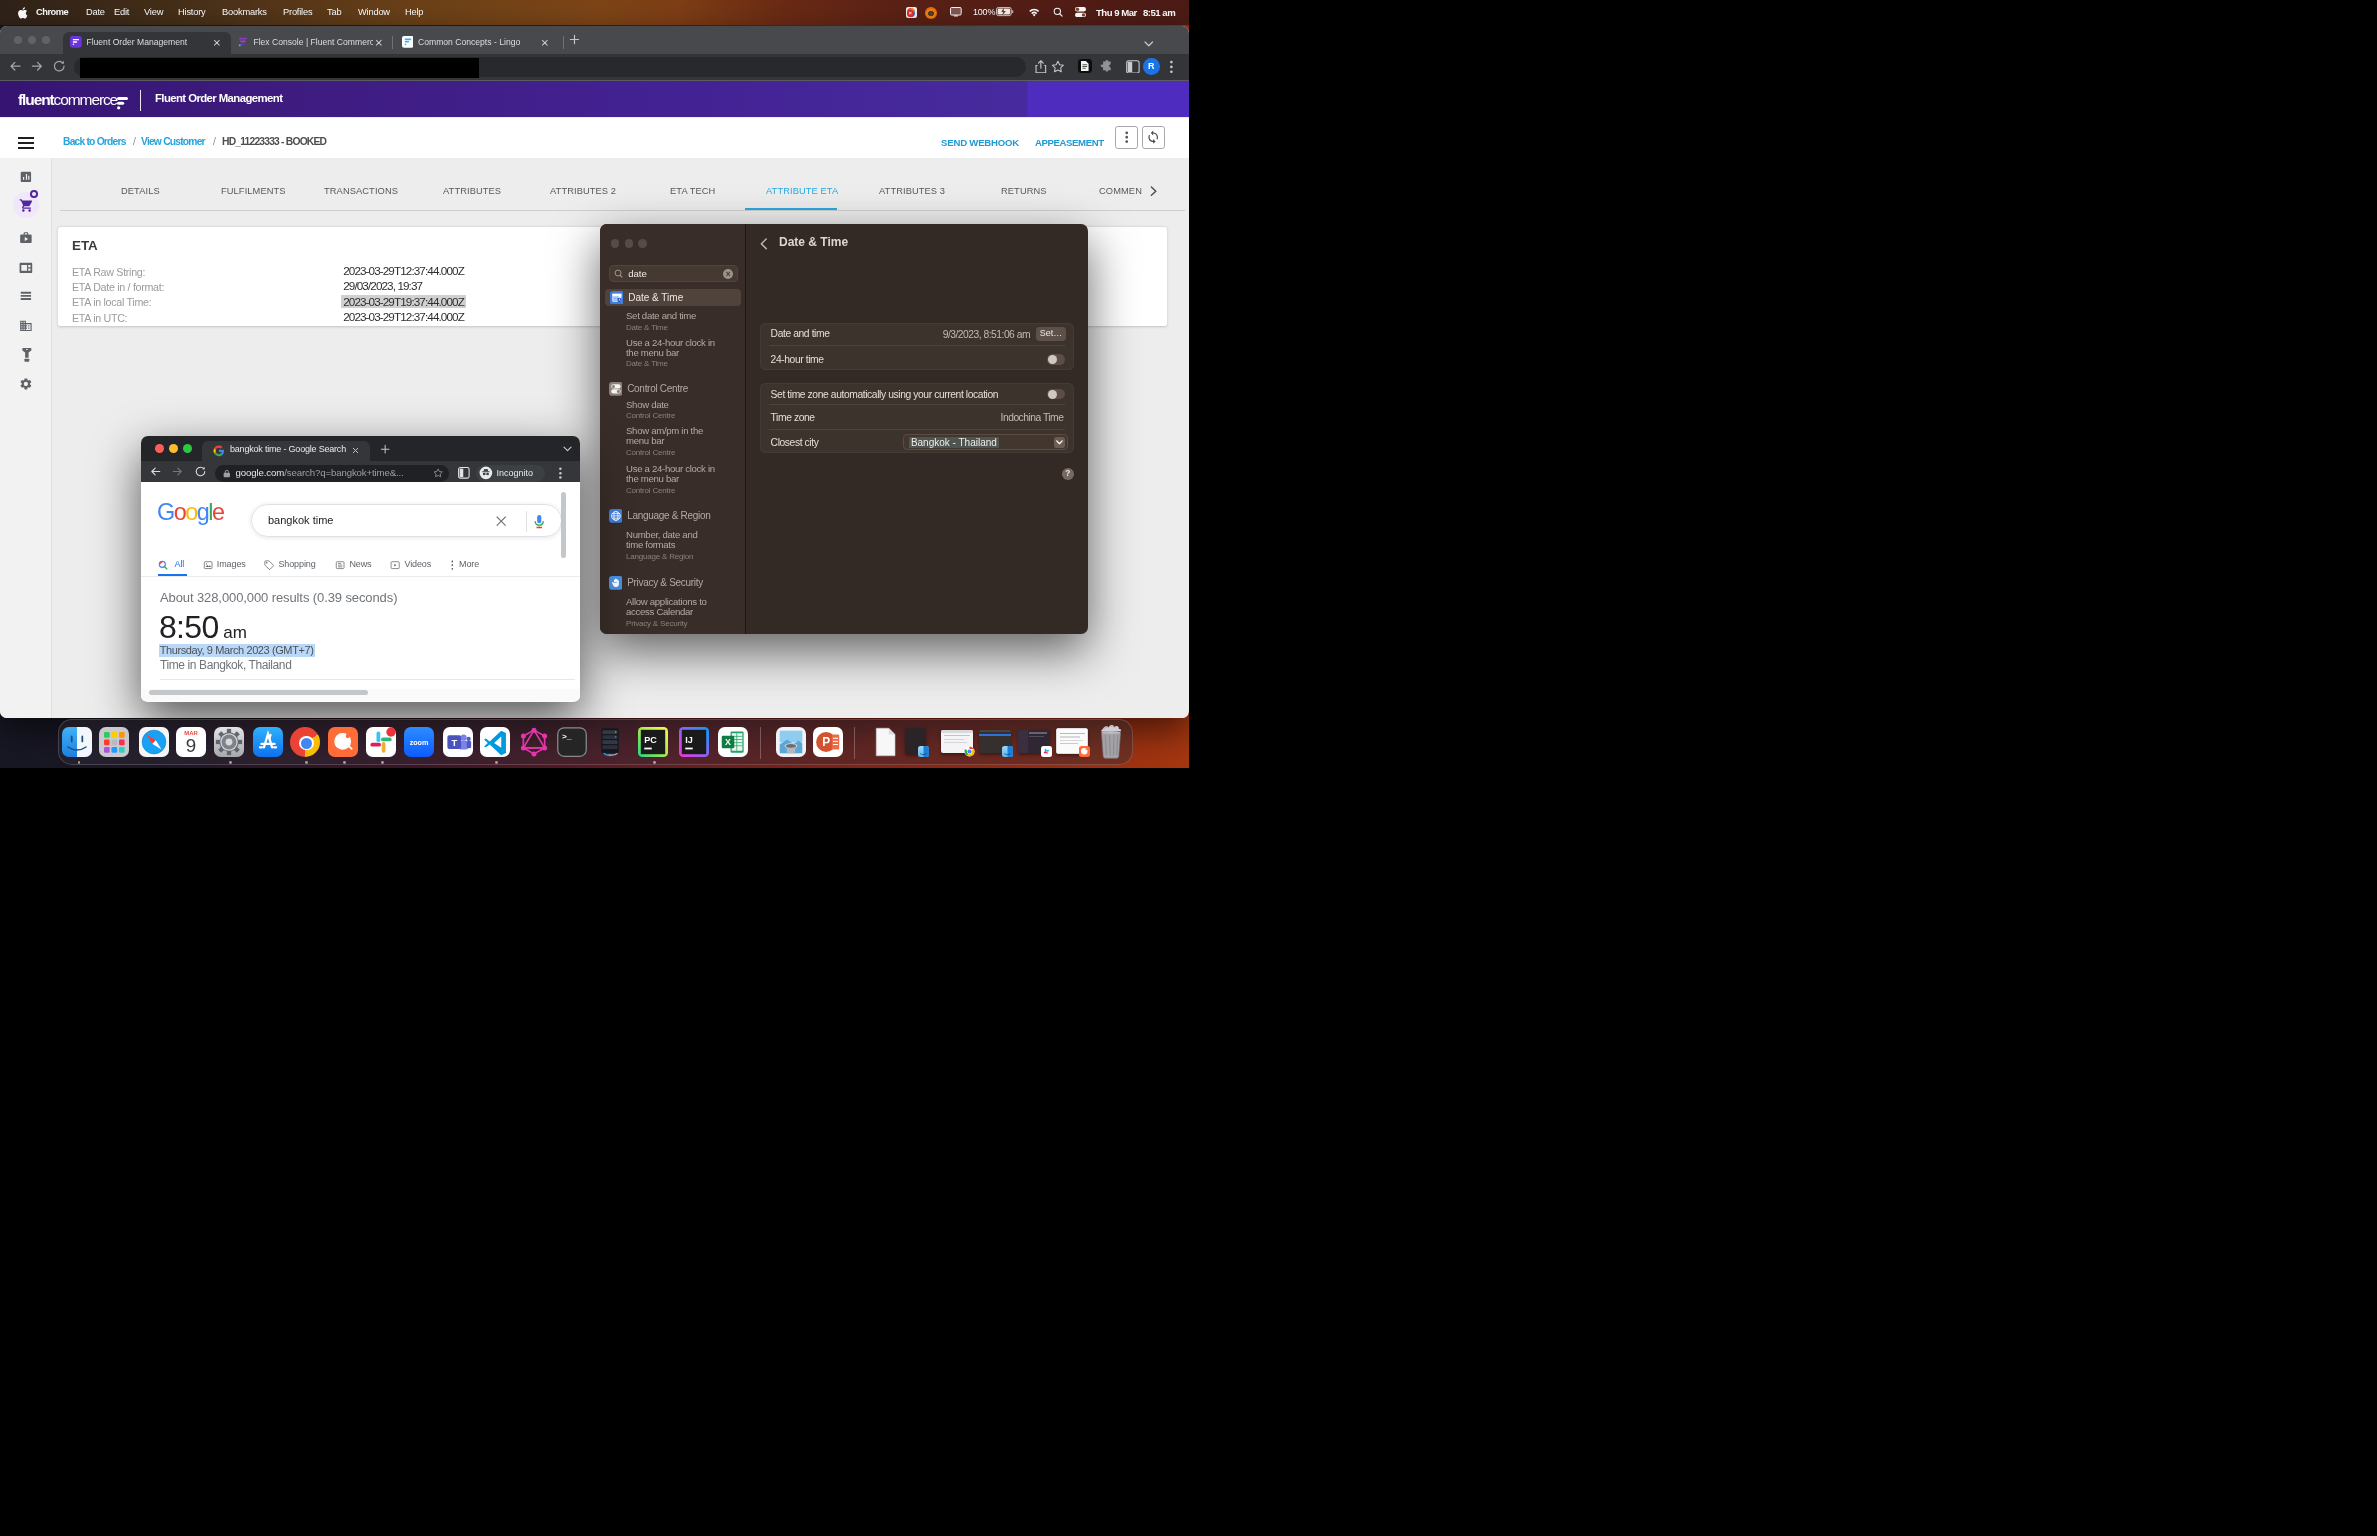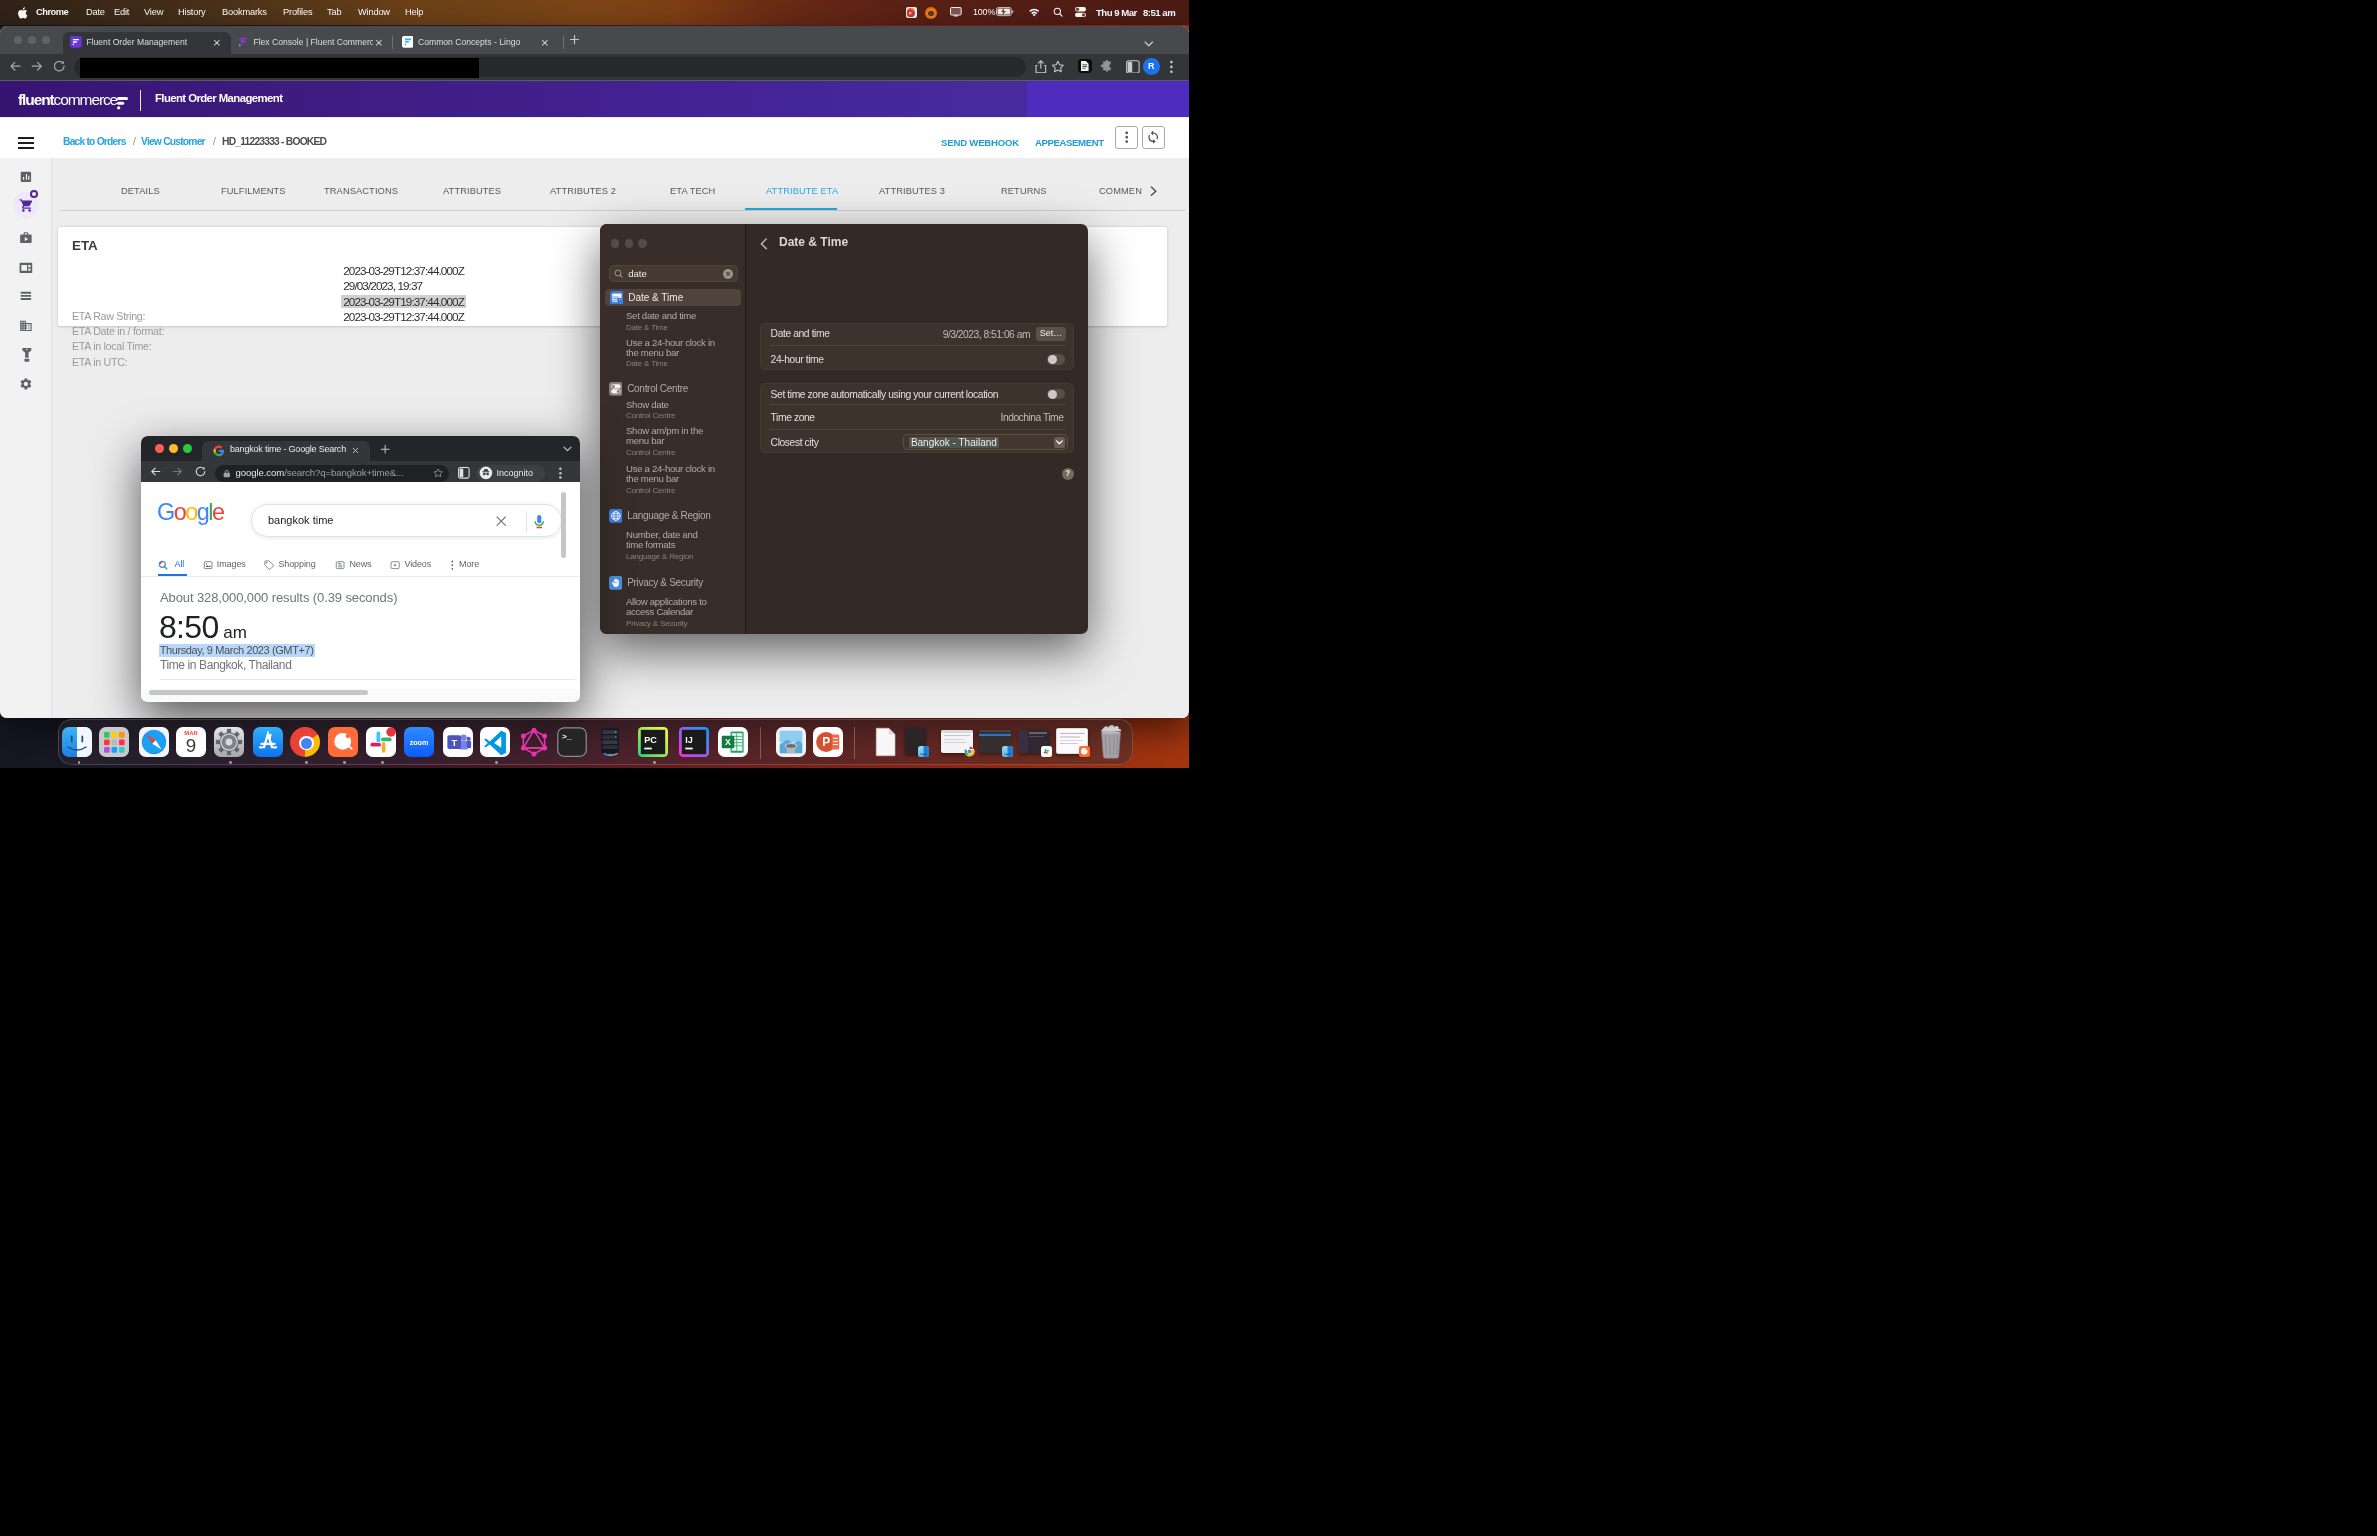--- a/index.html
+++ b/index.html
@@ -40,21 +40,21 @@
 
 .tnav { position:absolute; top:28px; font-size:9.3px; letter-spacing:0.1px; color:#585858; font-weight:400; white-space:nowrap; }
 .tnav.on { color:#29a9e0; }
 #tnavline { position:absolute; left:8.3px; top:52px; width:1125px; height:0.7px; background:#cfcfcf; }
 #tnavon { position:absolute; top:50px; height:2.4px; background:#29a9e0; }
 
 
 #card { position:absolute; left:6.2px; top:69px; width:1109px; height:99px; background:#fff; border-radius:2.8px;
   box-shadow:0 0.7px 2.8px rgba(0,0,0,.18); }
 #card h3 { position:absolute; left:13.8px; top:11px; font-size:13.4px; color:#3c3c3c; }
-.lbl { position:absolute; left:13.8px; font-size:10.7px; color:#9b9b9b; letter-spacing:-0.3px;margin-top:44px; }
+.lbl { position:absolute; left:13.8px; font-size:10.7px; color:#9b9b9b; letter-spacing:-0.3px; }
 .val { position:absolute; left:285px; font-size:11.7px; color:#2e2e2e; letter-spacing:-0.9px; }
 .hl { background:#d0d0d0; padding:0 2.1px; margin-left:-2.1px; }
 
 
 .crumb { position:absolute; top:18px; font-size:10.3px; font-weight:700; white-space:nowrap; letter-spacing:-0.8px; }
 .blue { color:#26a3dc; }
 .actlink { position:absolute; top:18.6px; font-size:9.6px; font-weight:700; color:#1e9ad4; letter-spacing:-0.2px; }
 .sqbtn { position:absolute; top:7.6px; width:23px; height:23px; border:0.7px solid #a8a8a8; border-radius:2.8px; background:#fff; }
 
 

